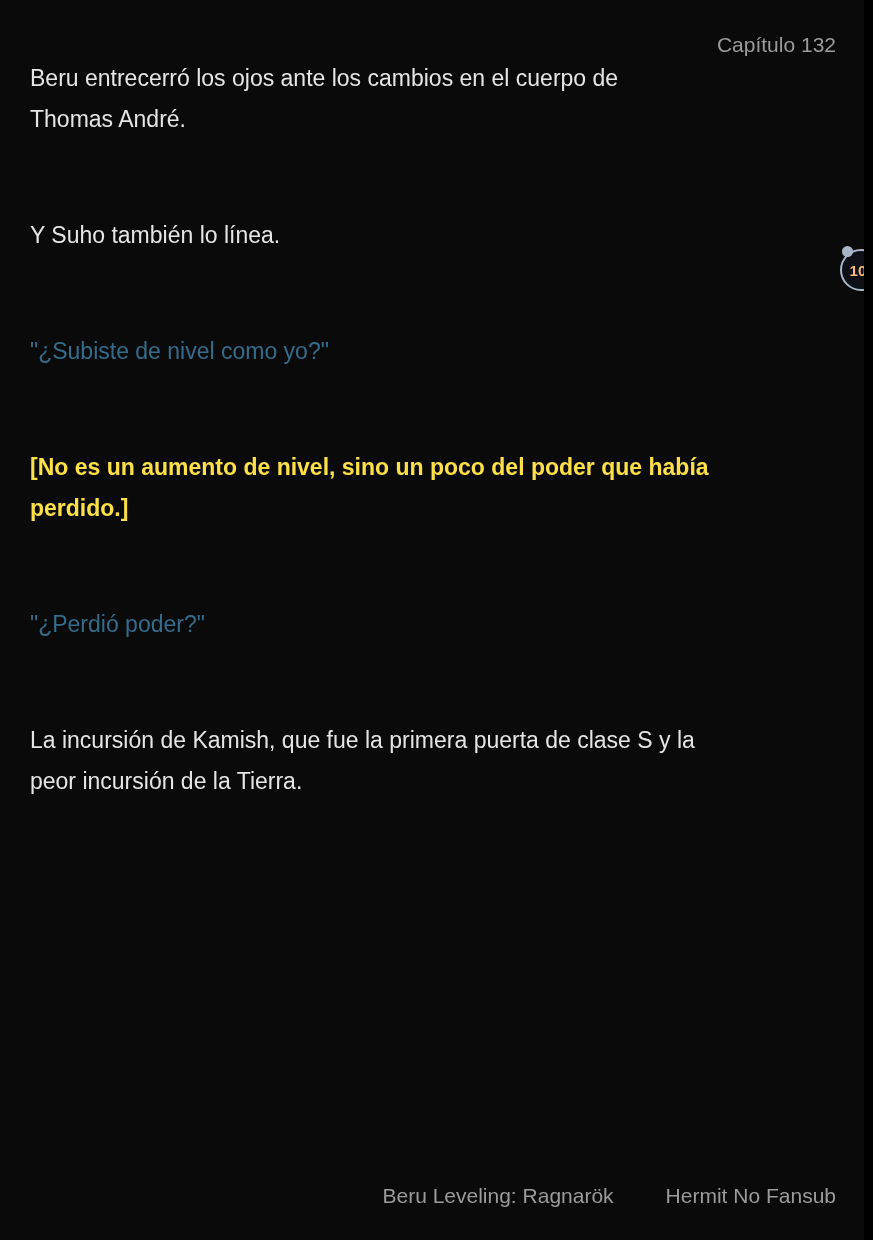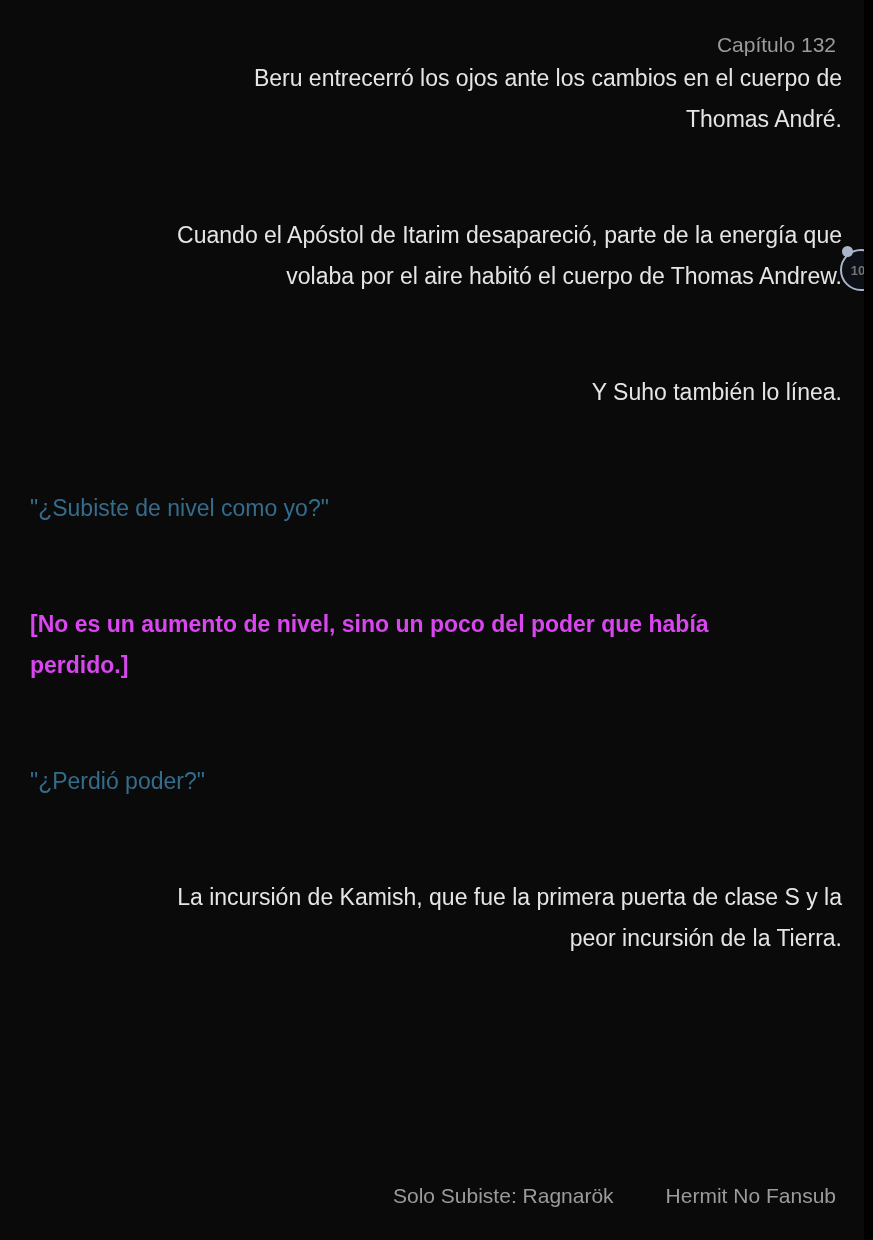--- a/index.html
+++ b/index.html
@@ -31,28 +31,27 @@
   }
   .content p {
     margin: 0 0 75px 0;
     font-size: 23px;
     line-height: 41px;
     white-space: pre-line;
   }
   .para-narration {
     color: #e5e5e5;
     font-weight: 400;
-    text-align: right;
   }
   .para-dialogue {
     color: #346c8c;
     font-weight: 400;
   }
   .para-system {
-    color: #d946ef;
+    color: #fde047;
     font-weight: 700;
   }
   .progress-badge {
     position: absolute;
     top: 249px;
     left: 840px;
     width: 42px;
     height: 42px;
     border: 2px solid #a9b6c9;
     border-radius: 50%;
@@ -66,23 +65,23 @@
     width: 11px;
     height: 11px;
     border-radius: 50%;
     background: #a9b6c9;
   }
   .progress-badge .badge-value {
     position: absolute;
     left: 42%;
     top: 50%;
     transform: translate(-50%, -50%);
-    font-size: 13px;
+    font-size: 15px;
     font-weight: 700;
-    color: #737373;
+    color: #fdba74;
   }
   .footer {
     position: absolute;
     bottom: 31px;
     right: 28px;
     font-size: 21px;
     line-height: 26px;
     color: #9b9b9b;
     text-align: right;
   }
@@ -93,33 +92,31 @@
 </head>
 <body>
 
 <div class="page">
 
   <div class="chapter-header">Capítulo 132</div>
 
   <div class="content">
     <p class="para-narration">Beru entrecerró los ojos ante los cambios en el cuerpo de
 Thomas André.</p>
-    <p class="para-narration">Cuando el Apóstol de Itarim desapareció, parte de la energía que
-volaba por el aire habitó el cuerpo de Thomas Andrew.</p>
     <p class="para-narration">Y Suho también lo línea.</p>
     <p class="para-dialogue">"¿Subiste de nivel como yo?"</p>
     <p class="para-system">[No es un aumento de nivel, sino un poco del poder que había
 perdido.]</p>
     <p class="para-dialogue">"¿Perdió poder?"</p>
     <p class="para-narration">La incursión de Kamish, que fue la primera puerta de clase S y la
 peor incursión de la Tierra.</p>
   </div>
 
   <div class="progress-badge">
     <span class="badge-dot"></span>
     <span class="badge-value">10</span>
   </div>
 
   <div class="footer">
-    <span class="book-title">Solo Subiste: Ragnarök</span><span class="fansub-credit">Hermit No Fansub</span>
+    <span class="book-title">Beru Leveling: Ragnarök</span><span class="fansub-credit">Hermit No Fansub</span>
   </div>
 
 </div>
 
 </body></html>

